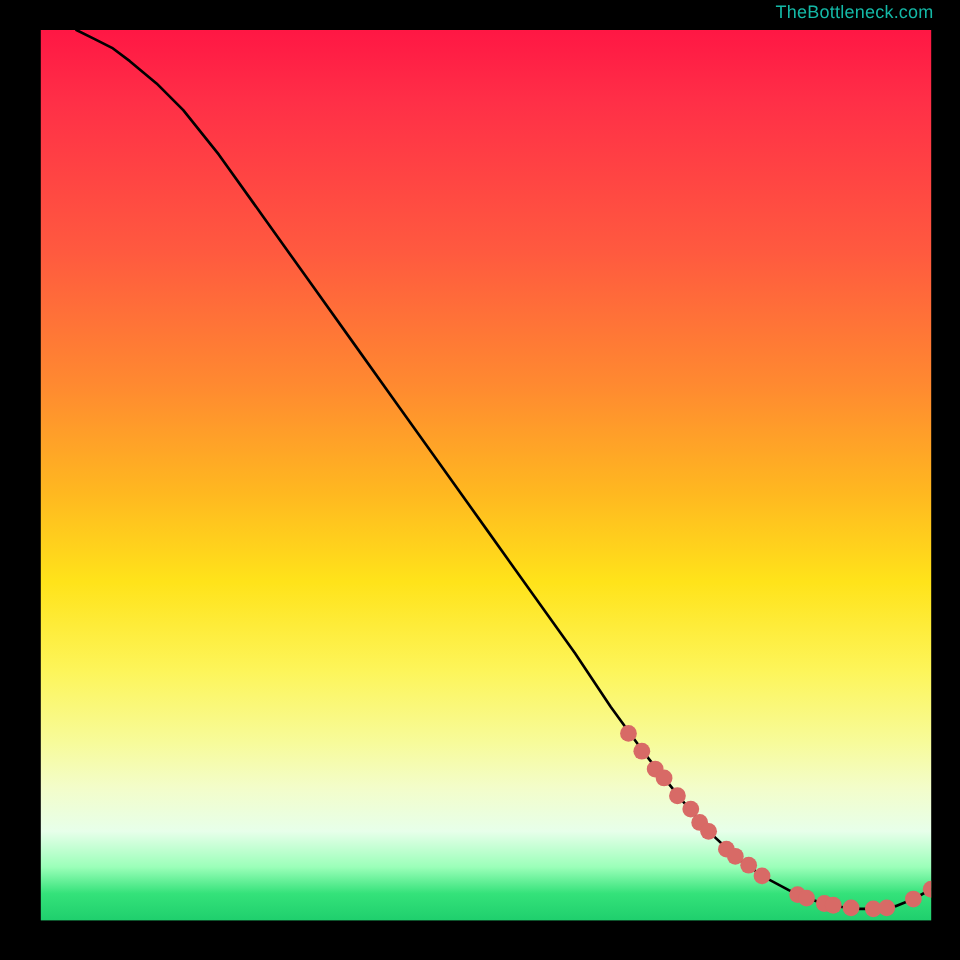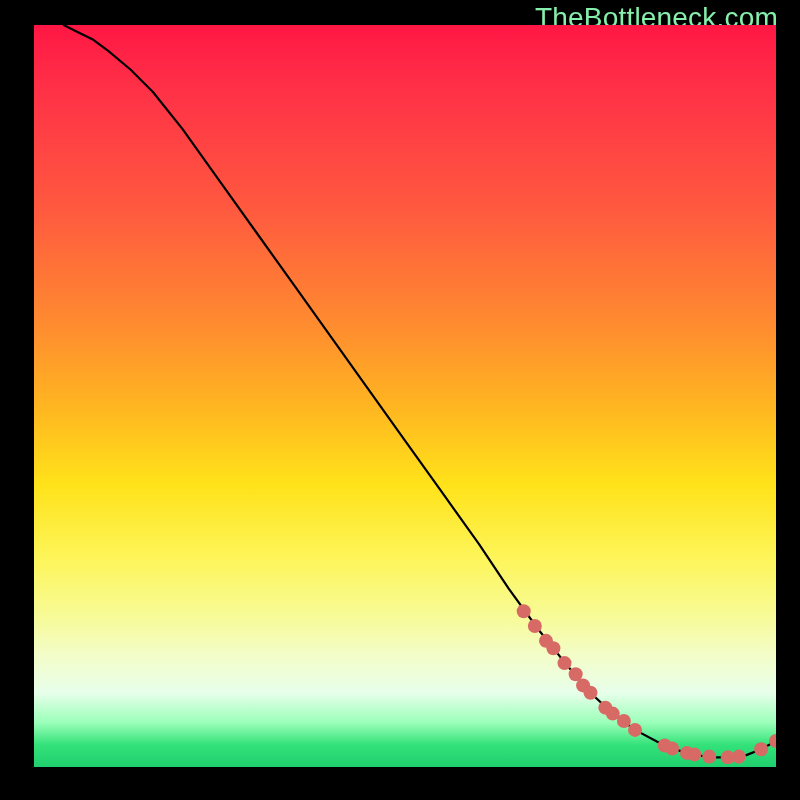--- a/index.html
+++ b/index.html
@@ -48,22 +48,22 @@
   .plot svg {
     position: absolute;
     inset: 0;
     width: 100%;
     height: 100%;
   }
   .watermark {
     position: absolute;
     top: 2px;
     right: 22px;
-    color: #86efac;
-    font-size: 28px;
+    color: #14b8a6;
+    font-size: 15px;
     font-weight: 500;
     letter-spacing: 0.2px;
     user-select: none;
   }
 </style>
 </head>
 <body>
 
 <div class="stage">
 

